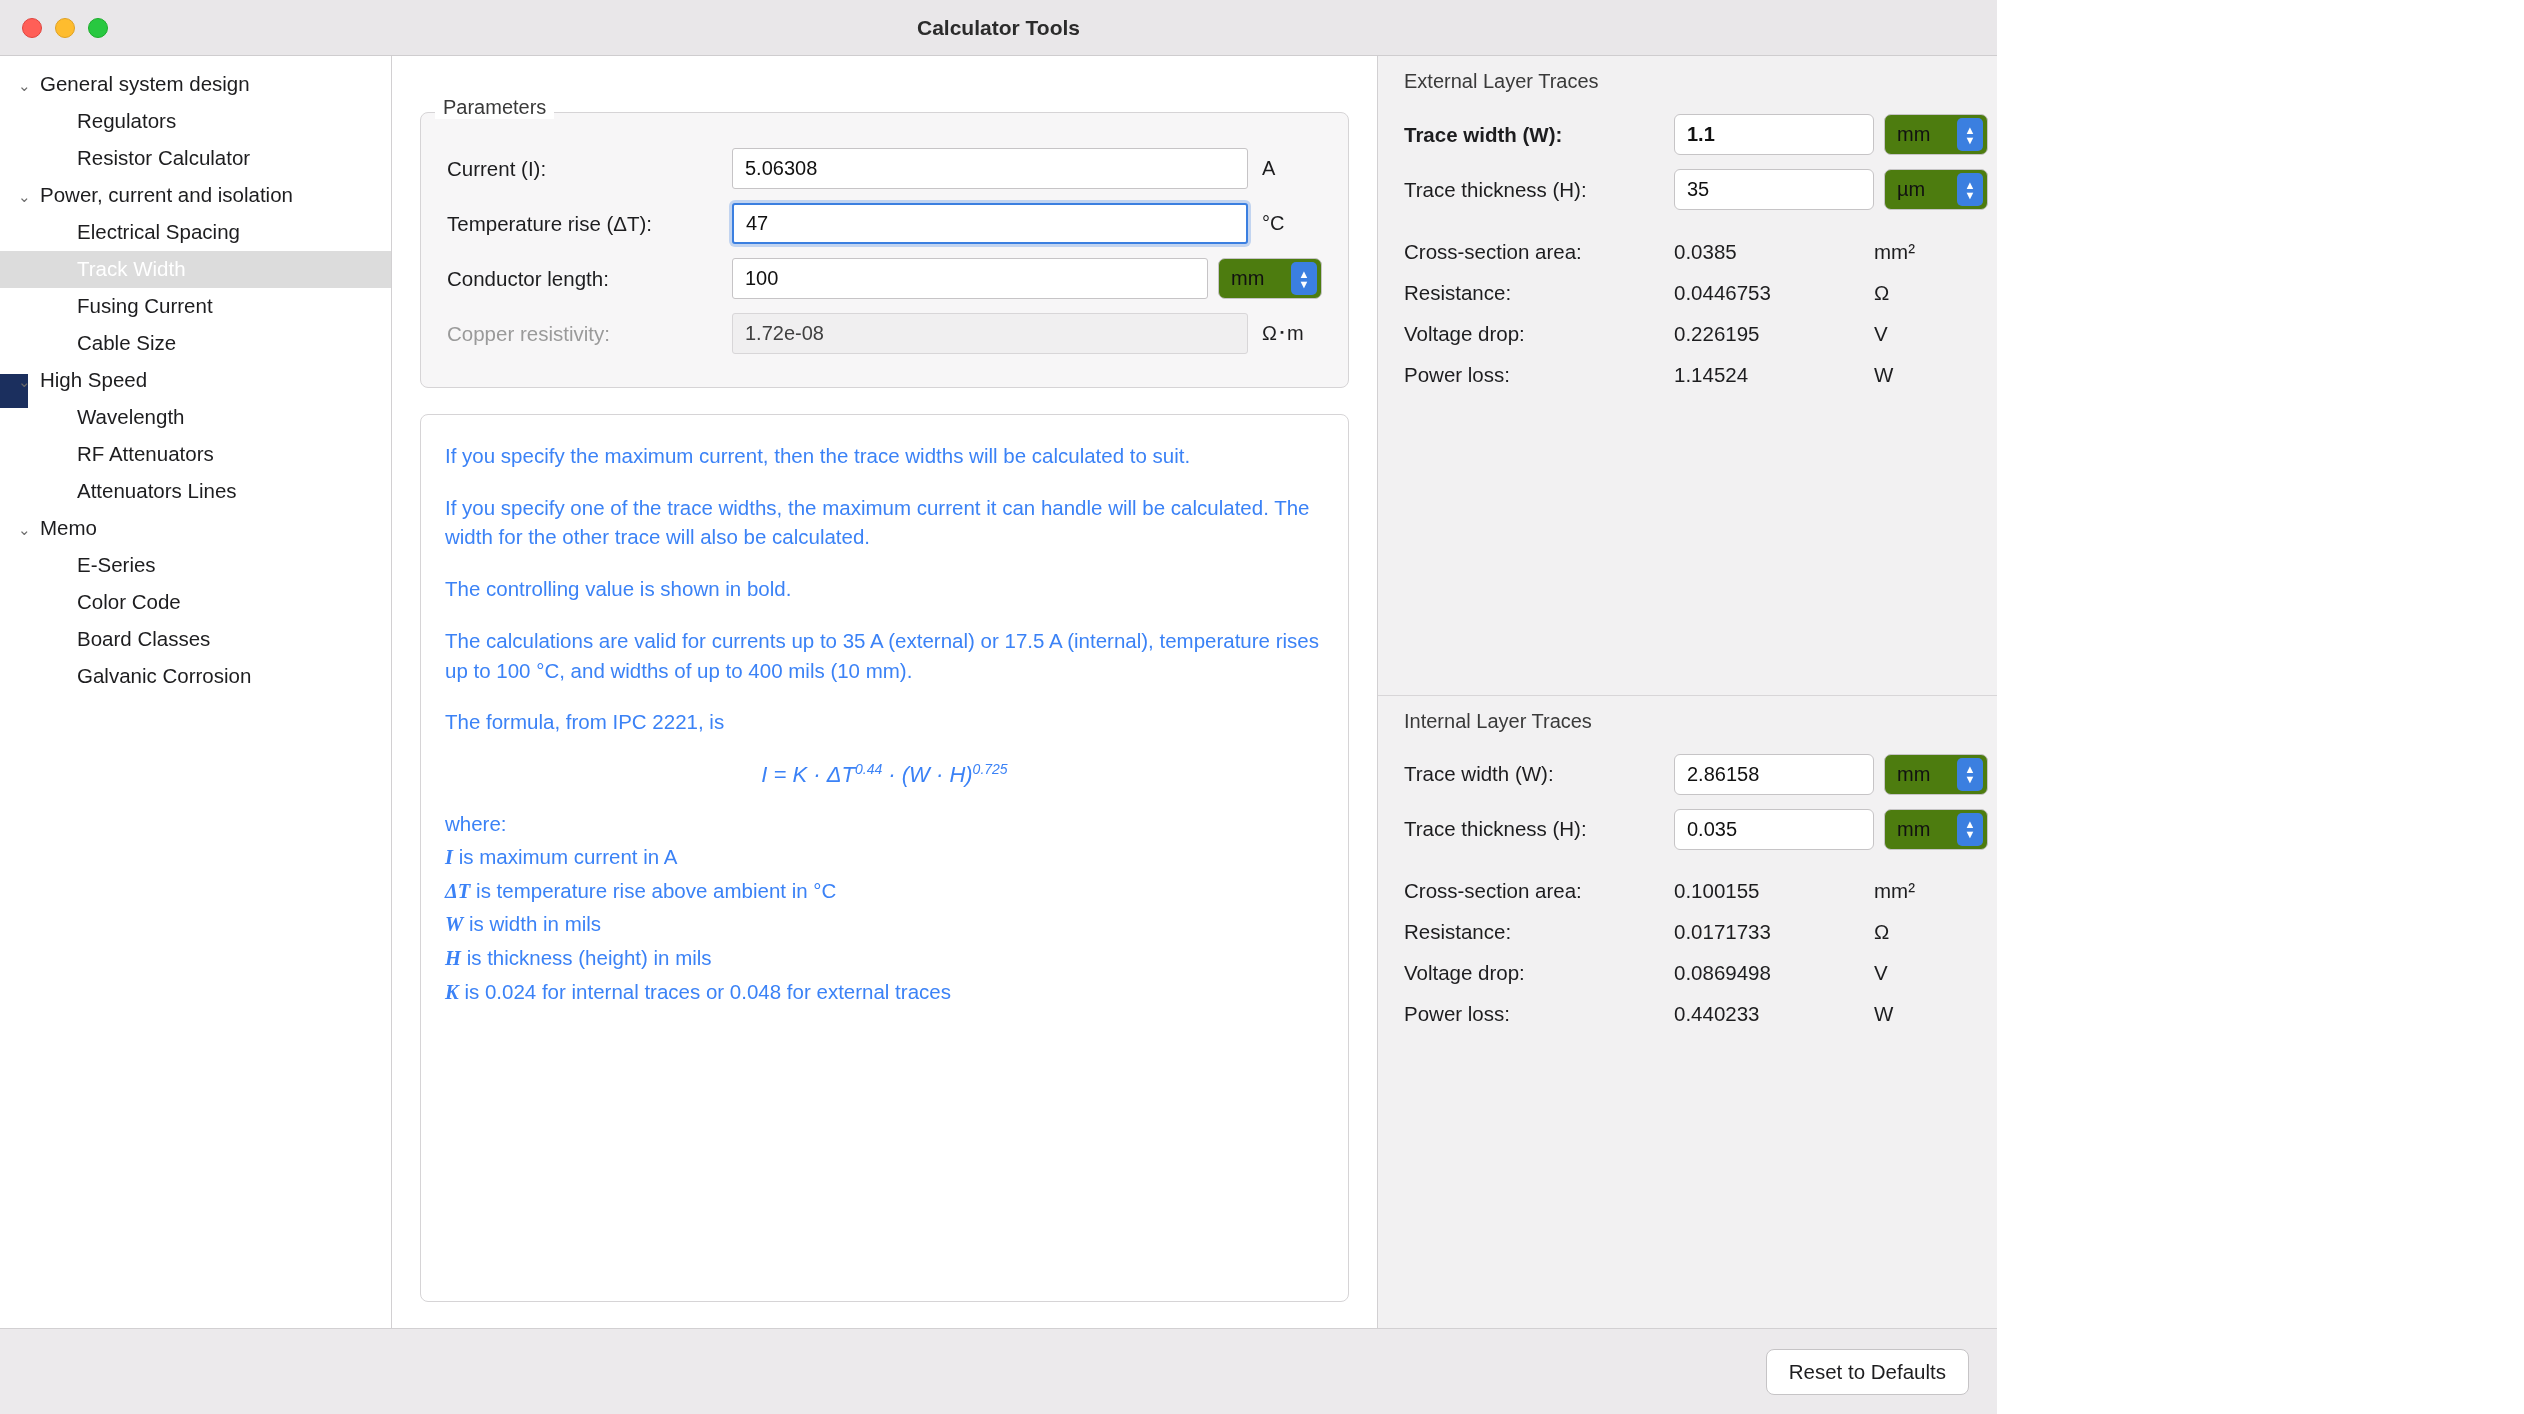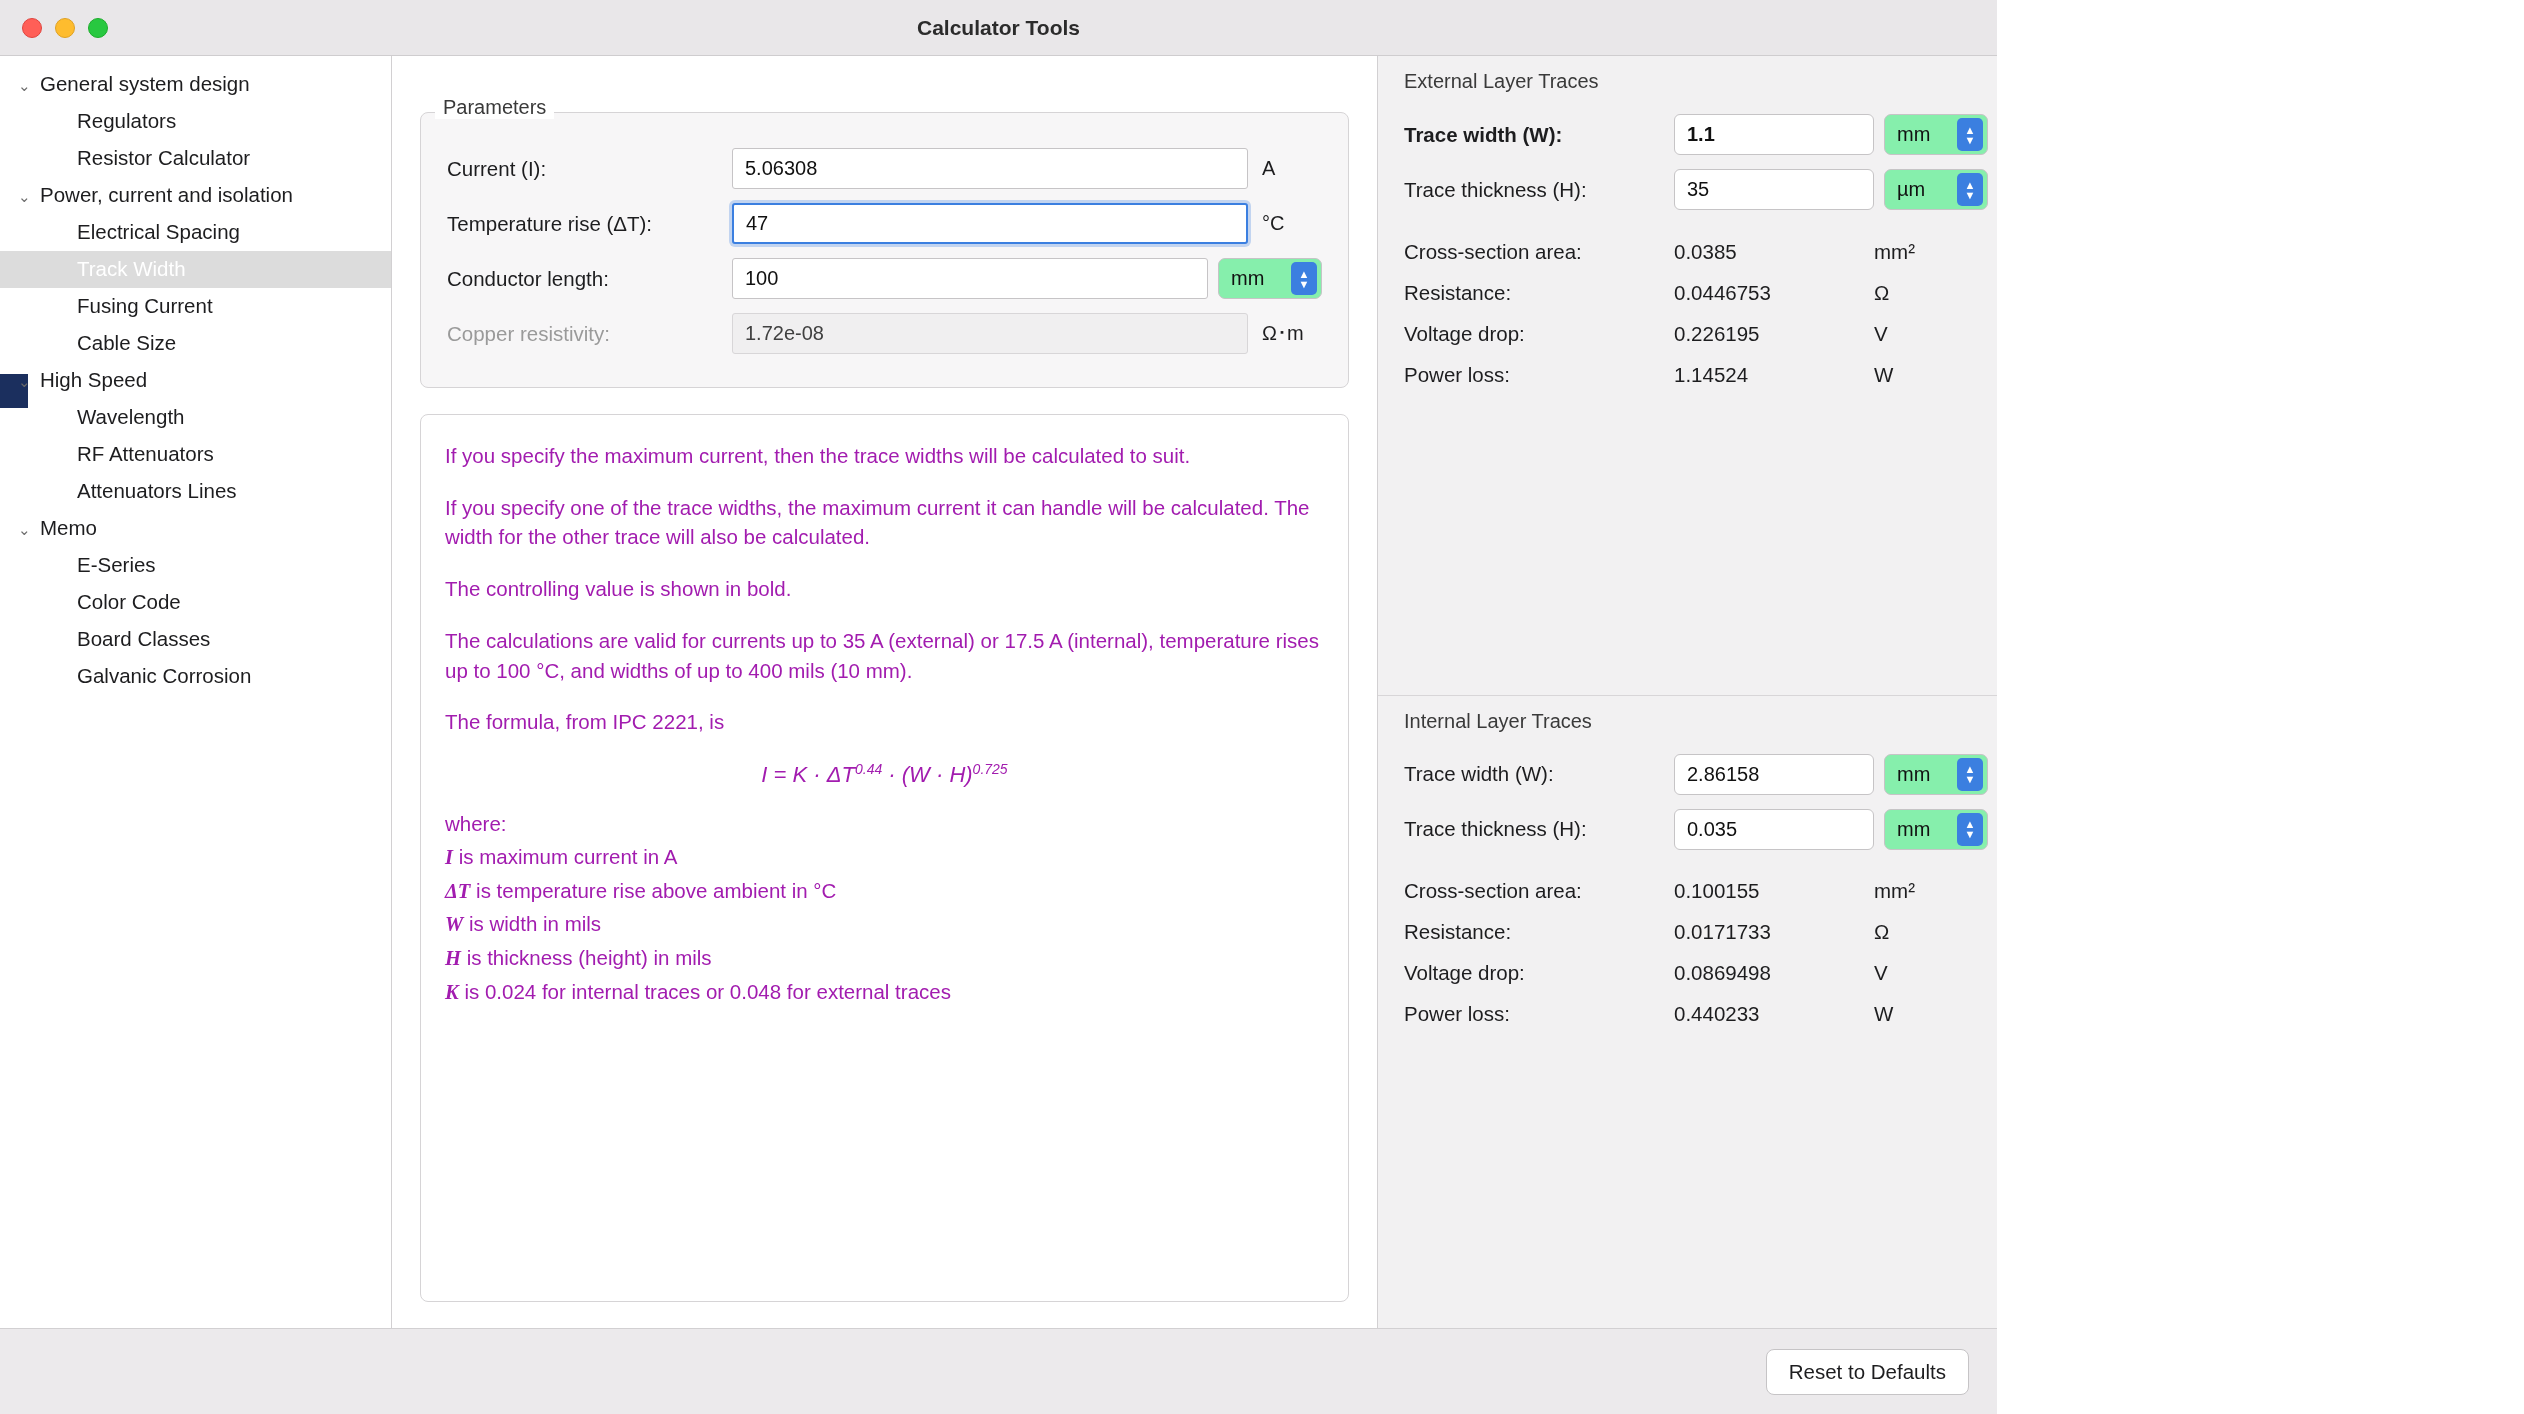--- a/index.html
+++ b/index.html
@@ -126,21 +126,21 @@
   }
   .punit {
     width: 74px; min-width: 74px;
     padding-left: 14px;
     font-size: 20px; color: #1d1d1f;
   }
   .combo {
     margin-left: 10px;
     height: 41px;
     min-width: 104px;
-    background: #86efac;
+    background: #4d7c0f;
     border: 1px solid #c6c4c6;
     border-radius: 7px;
     display: flex; align-items: center;
     padding-left: 12px;
     font-size: 20px; color: #111;
     position: relative;
   }
   .combo .stepper {
     position: absolute; right: 4px; top: 3px;
     width: 26px; height: 33px;
@@ -153,21 +153,21 @@
   .combo-wrap { display: flex; align-items: center; }
   
   .info {
     margin: 26px 28px 26px 28px;
     flex: 1;
     border: 1px solid #d6d4d6;
     border-radius: 8px;
     background: #ffffff;
     padding: 26px 24px;
     overflow: hidden;
-    font-size: 20.5px; color: #a21caf;
+    font-size: 20.5px; color: #3b82f6;
     line-height: 1.45;
   }
   .info p { margin: 0 0 22px 0; }
   .formula {
     text-align: center;
     font-style: italic;
     font-size: 22px;
     margin: 6px 0 18px 0;
     font-family: Liberation Sans, sans-serif;
   }

